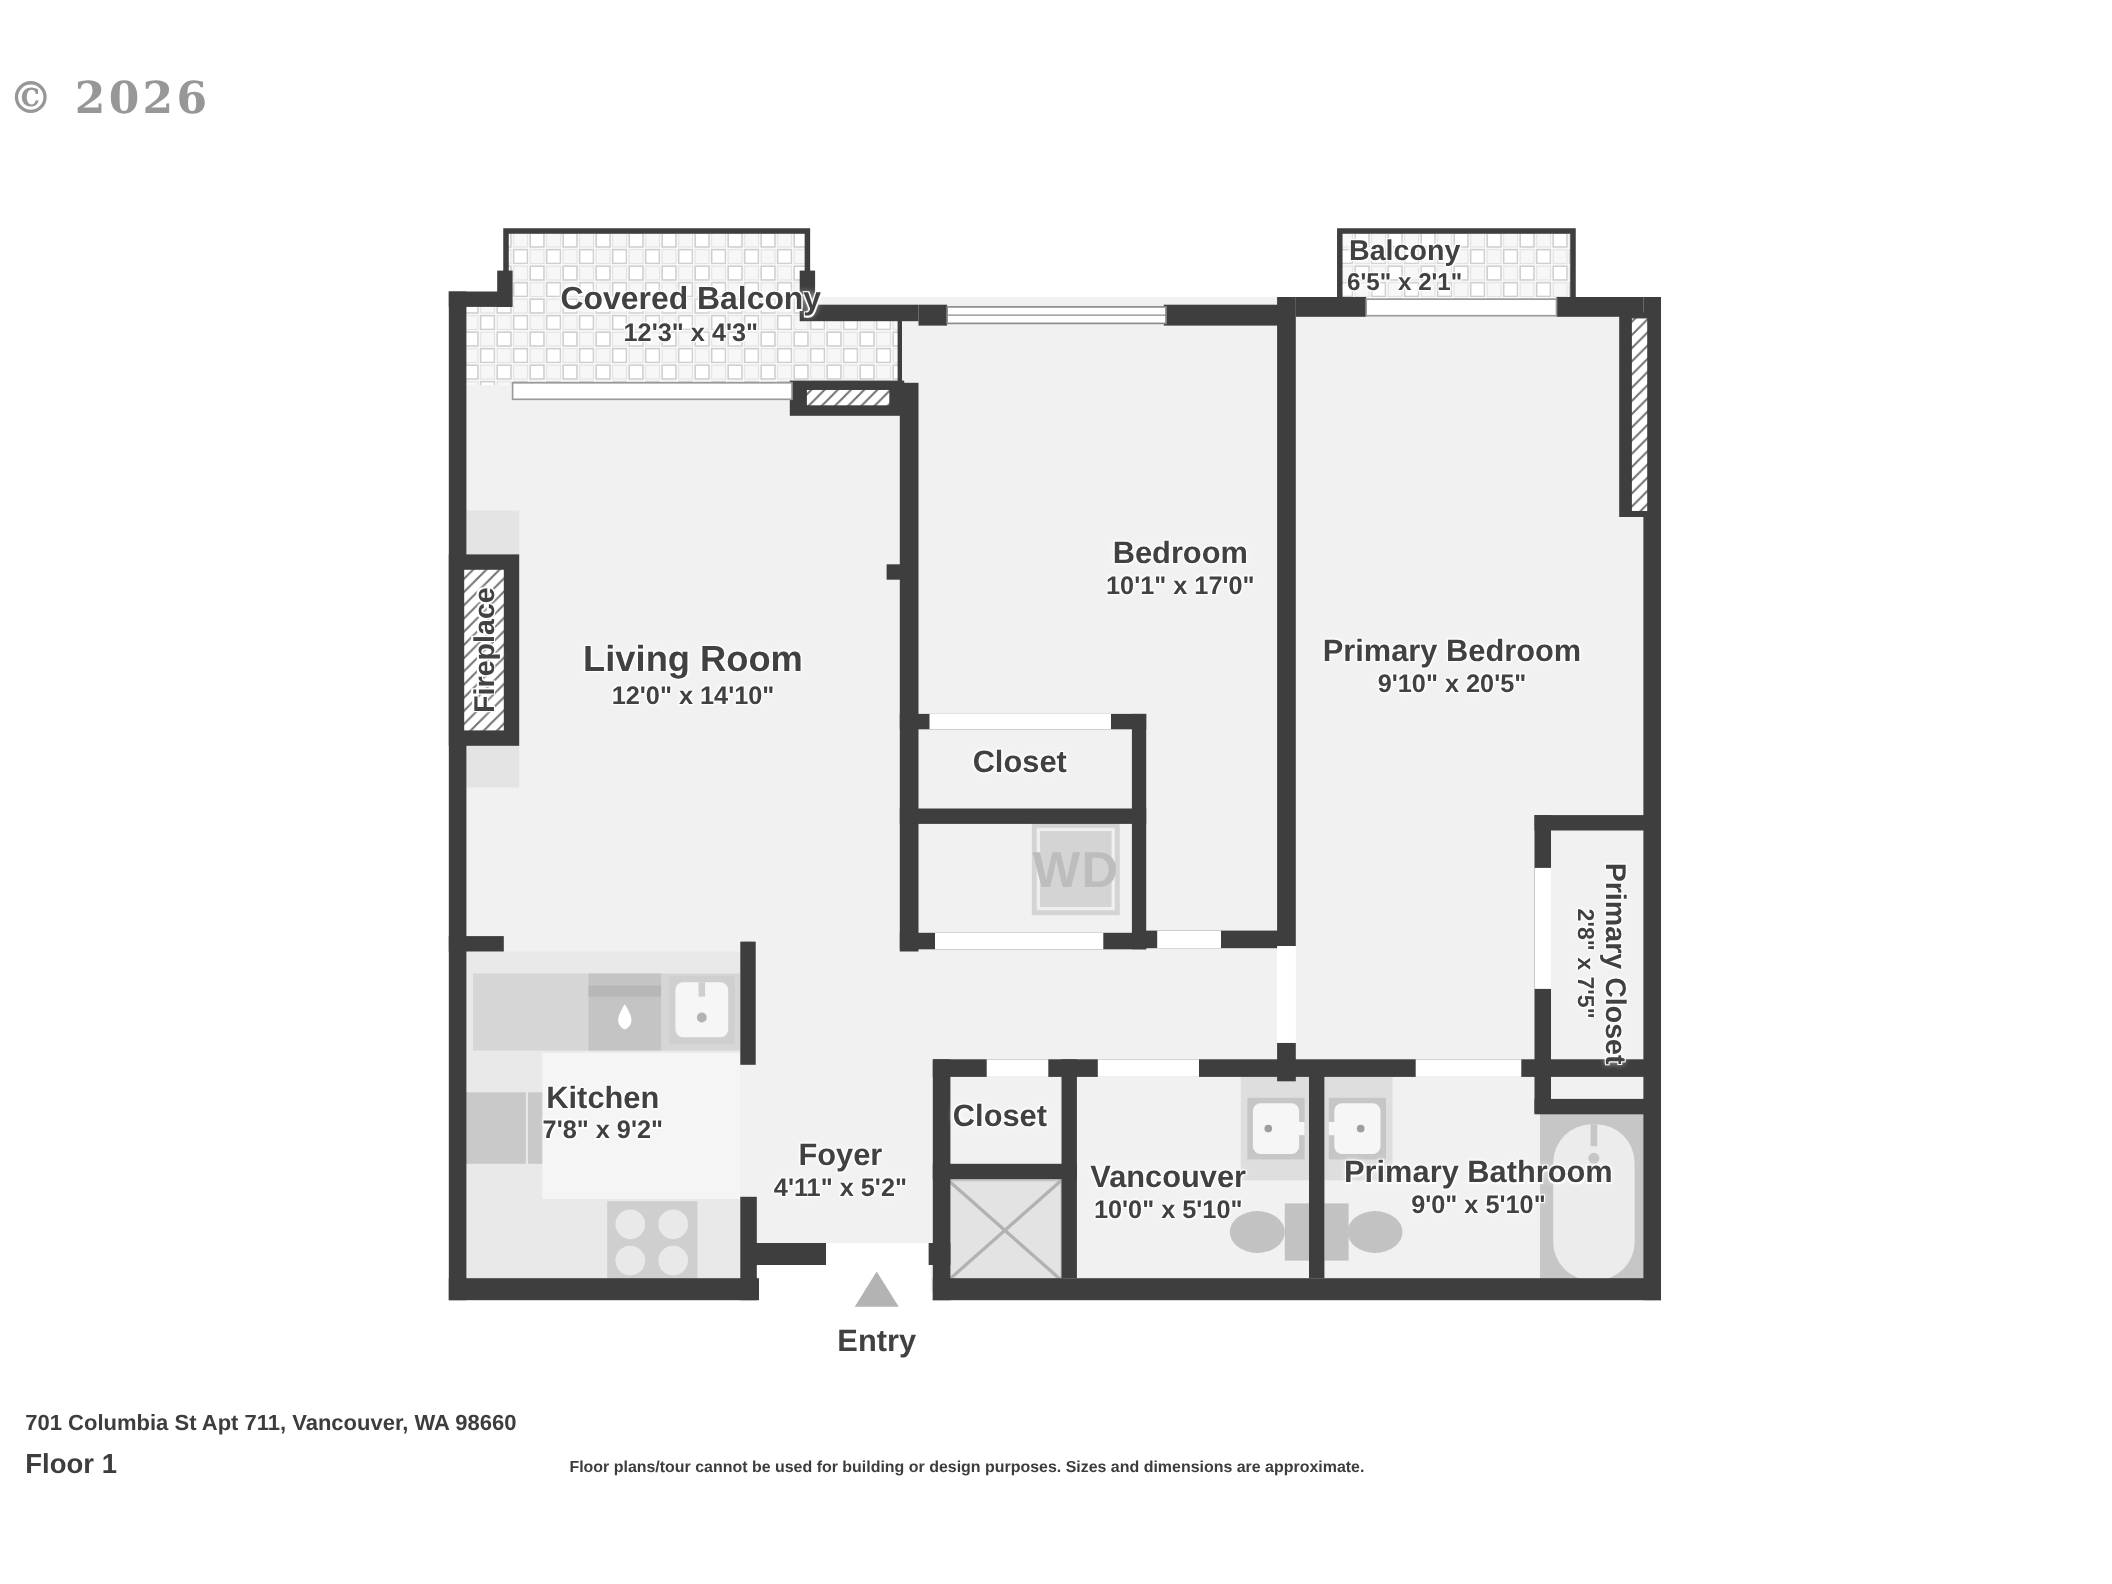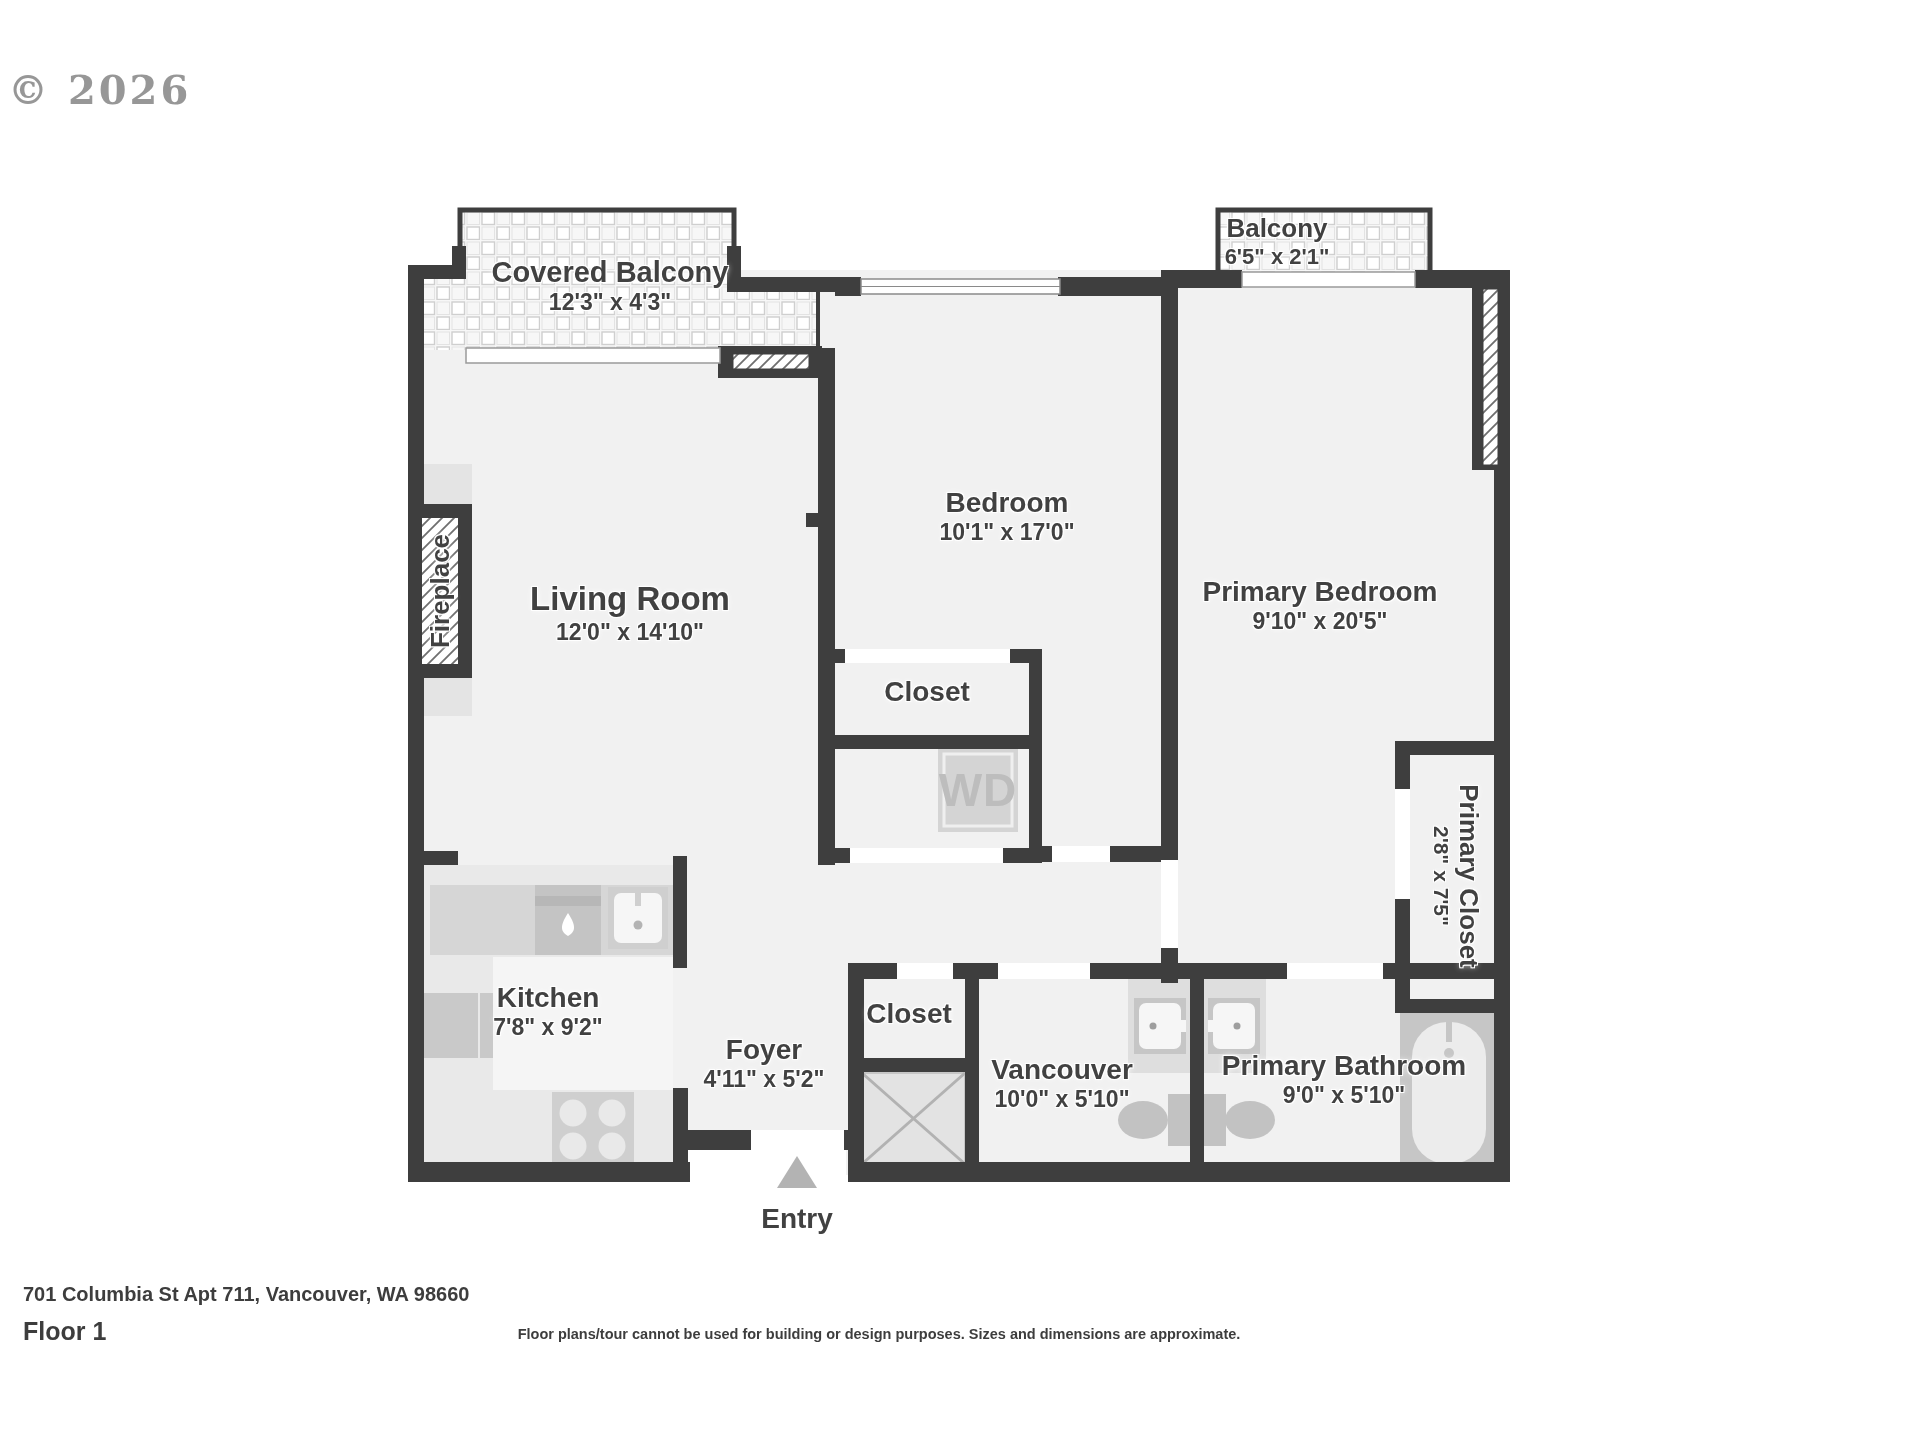--- a/index.html
+++ b/index.html
@@ -189,33 +189,33 @@
       <line x1="861" y1="286.5" x2="1060" y2="286.5" stroke="#8a8a8a" stroke-width="1"></line>
       <rect x="1242" y="272" width="173" height="15" fill="#ffffff" stroke="#9a9a9a" stroke-width="1.5"></rect>
     </g>
 
     <polygon points="777,1188 817,1188 797,1156" fill="#b3b3b3"></polygon>
   </svg>
 
   <div class="wd-mark">WD</div>
 
   <div class="labels">
-    <div class="room-label" style="left:610px;top:286px;">
+    <div class="room-label" style="left:628px;top:286px;">
       <div class="rname" style="font-size:29px;">Covered Balcony</div>
       <div class="rdims">12'3" x 4'3"</div>
     </div>
     <div class="room-label small" style="left:1277px;top:241px;">
       <div class="rname">Balcony</div>
       <div class="rdims">6'5" x 2'1"</div>
     </div>
     <div class="room-label" style="left:630px;top:613px;">
       <div class="rname" style="font-size:33px;">Living Room</div>
       <div class="rdims">12'0" x 14'10"</div>
     </div>
-    <div class="room-label" style="left:1007px;top:516px;">
+    <div class="room-label" style="left:1073px;top:516px;">
       <div class="rname">Bedroom</div>
       <div class="rdims">10'1" x 17'0"</div>
     </div>
     <div class="room-label" style="left:1320px;top:605px;">
       <div class="rname">Primary Bedroom</div>
       <div class="rdims">9'10" x 20'5"</div>
     </div>
     <div class="room-label" style="left:927px;top:692px;">
       <div class="rname">Closet</div>
     </div>

